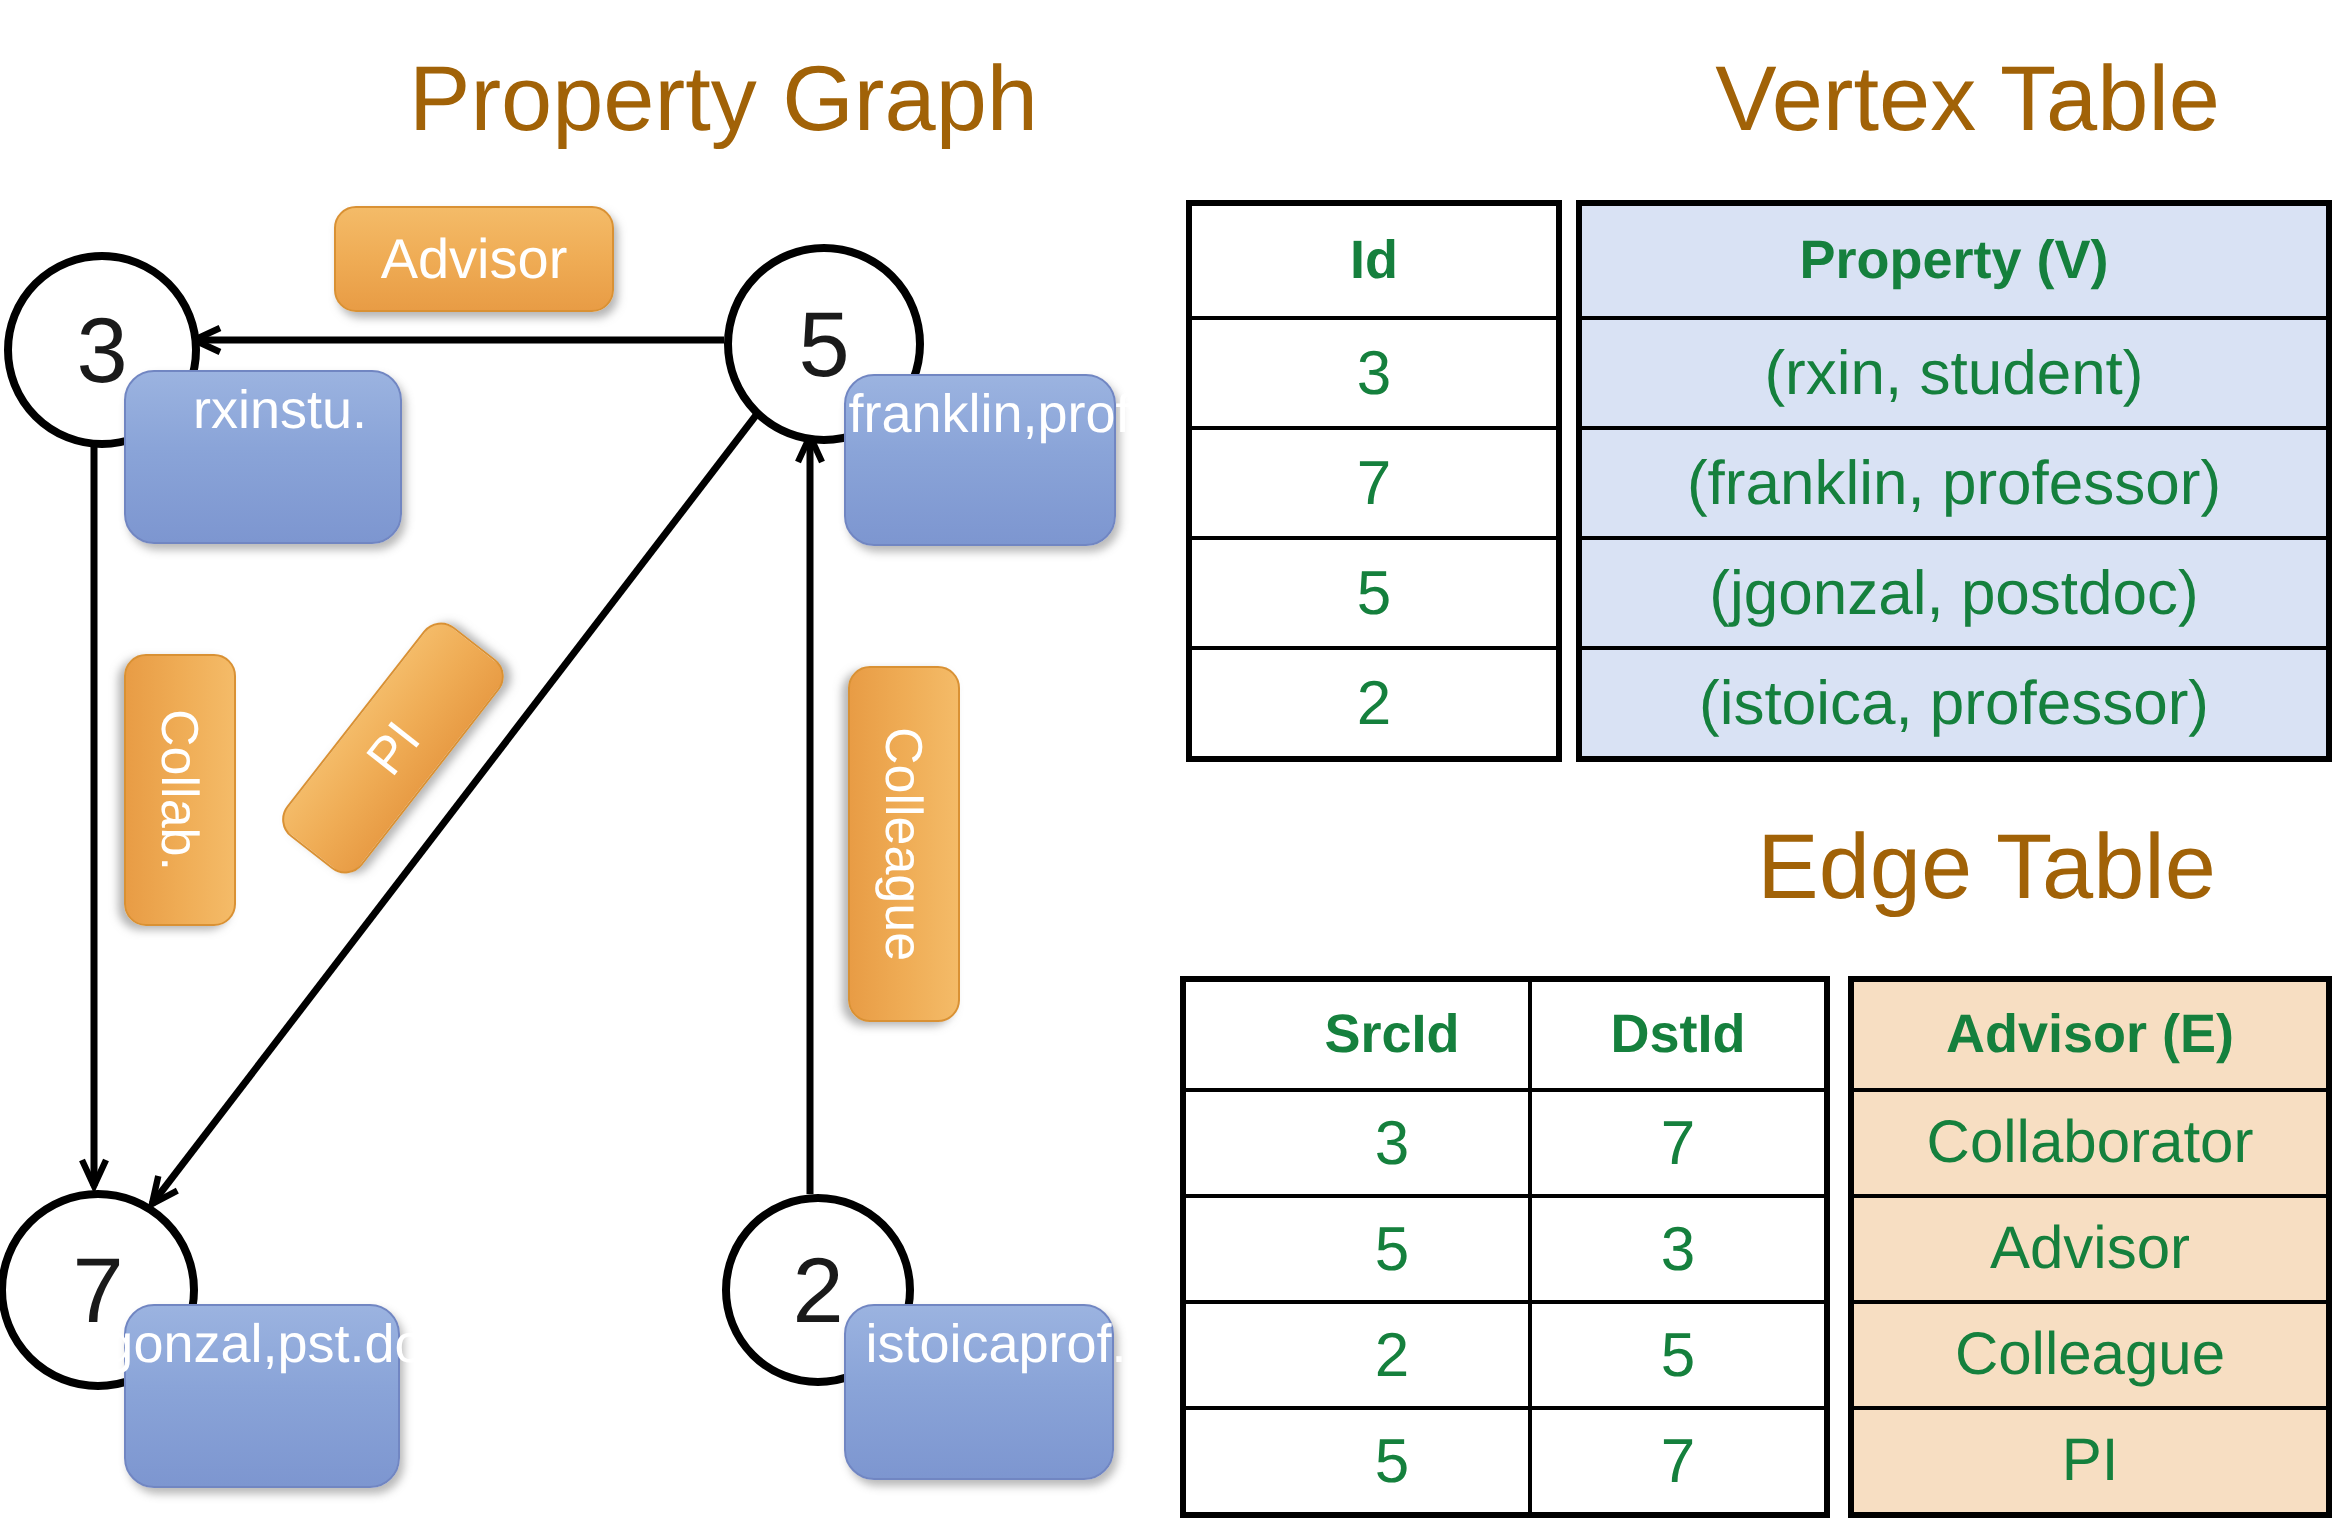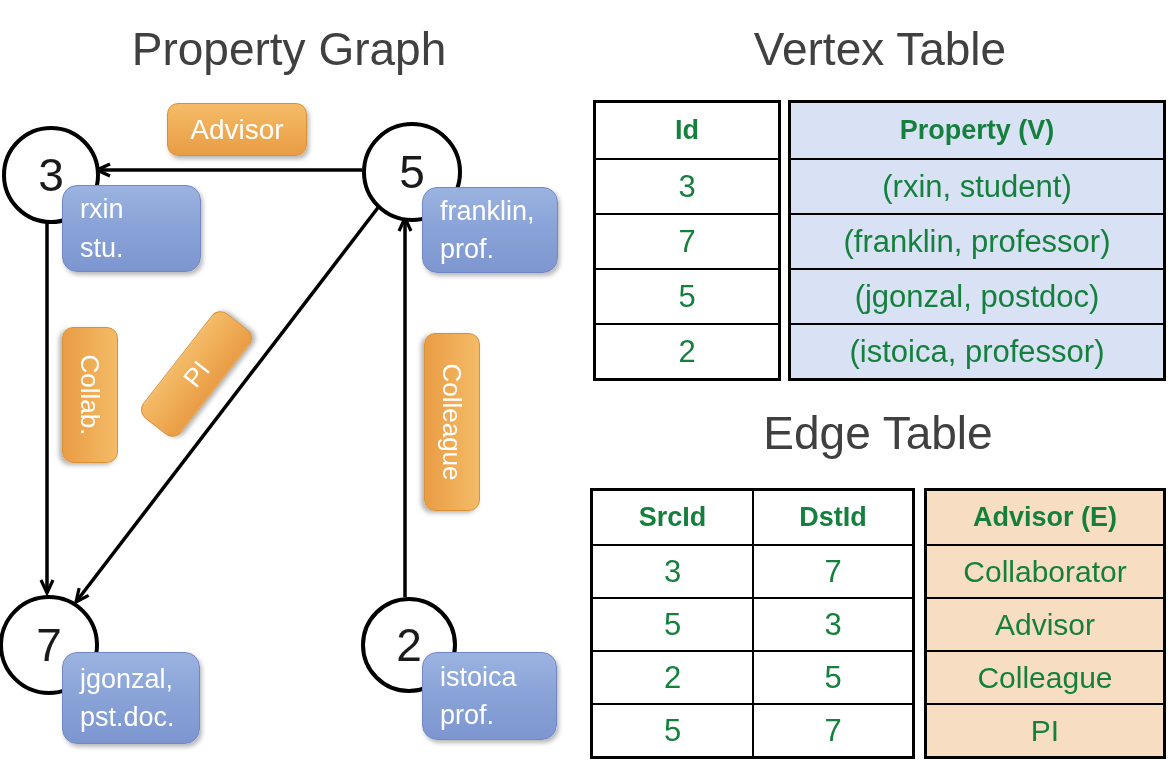--- a/index.html
+++ b/index.html
@@ -6,39 +6,39 @@
   body {
     width:1170px; height:760px; position:relative; overflow:hidden;
     background:#ffffff;
     font-family:"Liberation Sans", sans-serif;
     color:#111;
   }
 
   
   .slide-title {
     position:absolute;
-    font-size:46px; font-weight:400; letter-spacing:0px; color:#404040;
-    text-align:center; white-space:nowrap;
+    font-size:46px; font-weight:400; letter-spacing:0px; color:#a16207;
+    text-align:right; white-space:nowrap;
   }
 
   
   .gnode {
     position:absolute; border:4px solid #000; border-radius:50%;
     background:#fff; display:flex; align-items:center; justify-content:center;
     font-size:46px; font-weight:400; color:#1a1a1a;
   }
 
   
   .vbox {
     position:absolute; border-radius:15px;
     background:linear-gradient(180deg,#9BB3E0 0%,#8AA4D8 45%,#7D96D0 100%);
     border:1px solid #7186C2;
     box-shadow:2px 3px 4px rgba(100,100,100,0.45);
     color:#fff; font-size:27px; line-height:1.42;
-    display:flex; flex-direction:column; justify-content:center;
+    display:flex; flex-direction:row; justify-content:center;
     padding-left:17px; box-sizing:border-box;
   }
 
   
   .ebox {
     position:absolute; border-radius:11px;
     background:linear-gradient(180deg,#F4BB68 0%,#EFAC55 50%,#E89C45 100%);
     border:1px solid #D99134;
     box-shadow:2px 3px 4px rgba(110,110,110,0.5);
     color:#fff; font-size:27px;
@@ -50,21 +50,21 @@
   .tcol { position:absolute; border:3px solid #000; box-sizing:border-box; background:#fff; }
   .trow { display:flex; box-sizing:border-box; }
   .trow + .trow { border-top:2px solid #000; }
   .vt .trow { height:55px; }
   .et .trow { height:53px; }
   .cell {
     flex:1; display:flex; align-items:center; justify-content:center;
     font-size:31px; color:#15803d; white-space:nowrap;
   }
   .cell.hdr { font-weight:bold; font-size:27px; }
-  .et-left .c1 { width:159px; flex:none; }
+  .et-left .c1 { width:136px; flex:none;padding-left:35px; }
   .et-left .c2 { border-left:2px solid #000; }
   .bg-bluecol  { background:#D9E2F4; }
   .bg-tancol   { background:#F7DEC2; }
 
   svg.edges { position:absolute; left:0; top:0; pointer-events:none; }
 </style>
 </head>
 <body>
 
 <div class="slide-title" style="left:59px; top:22px; width:460px;">Property Graph</div>

